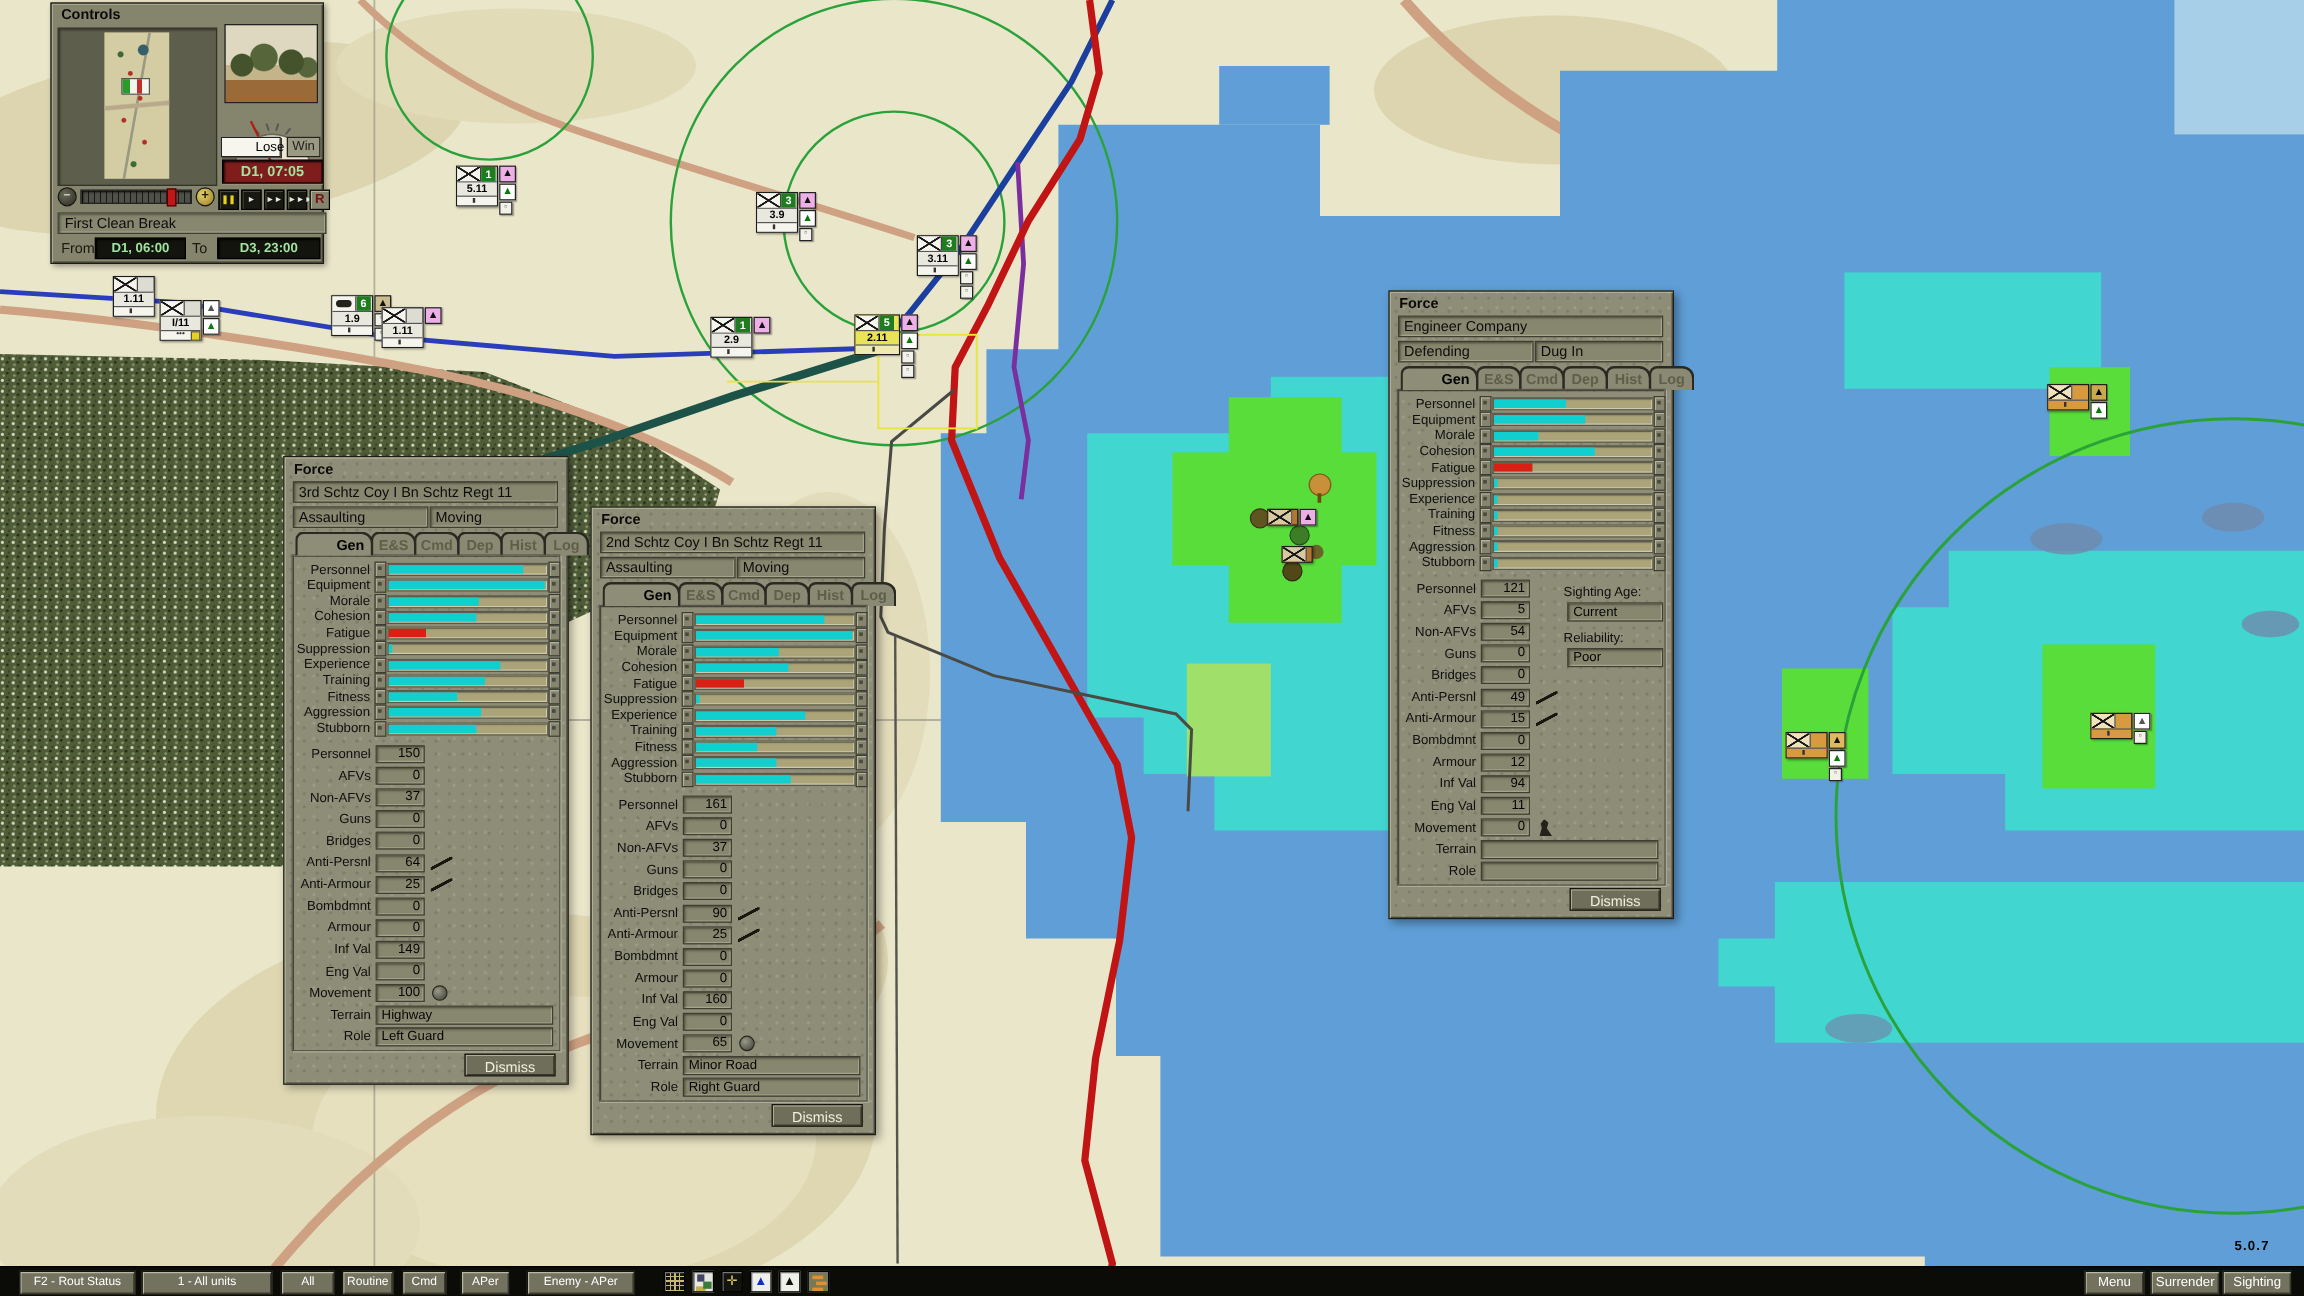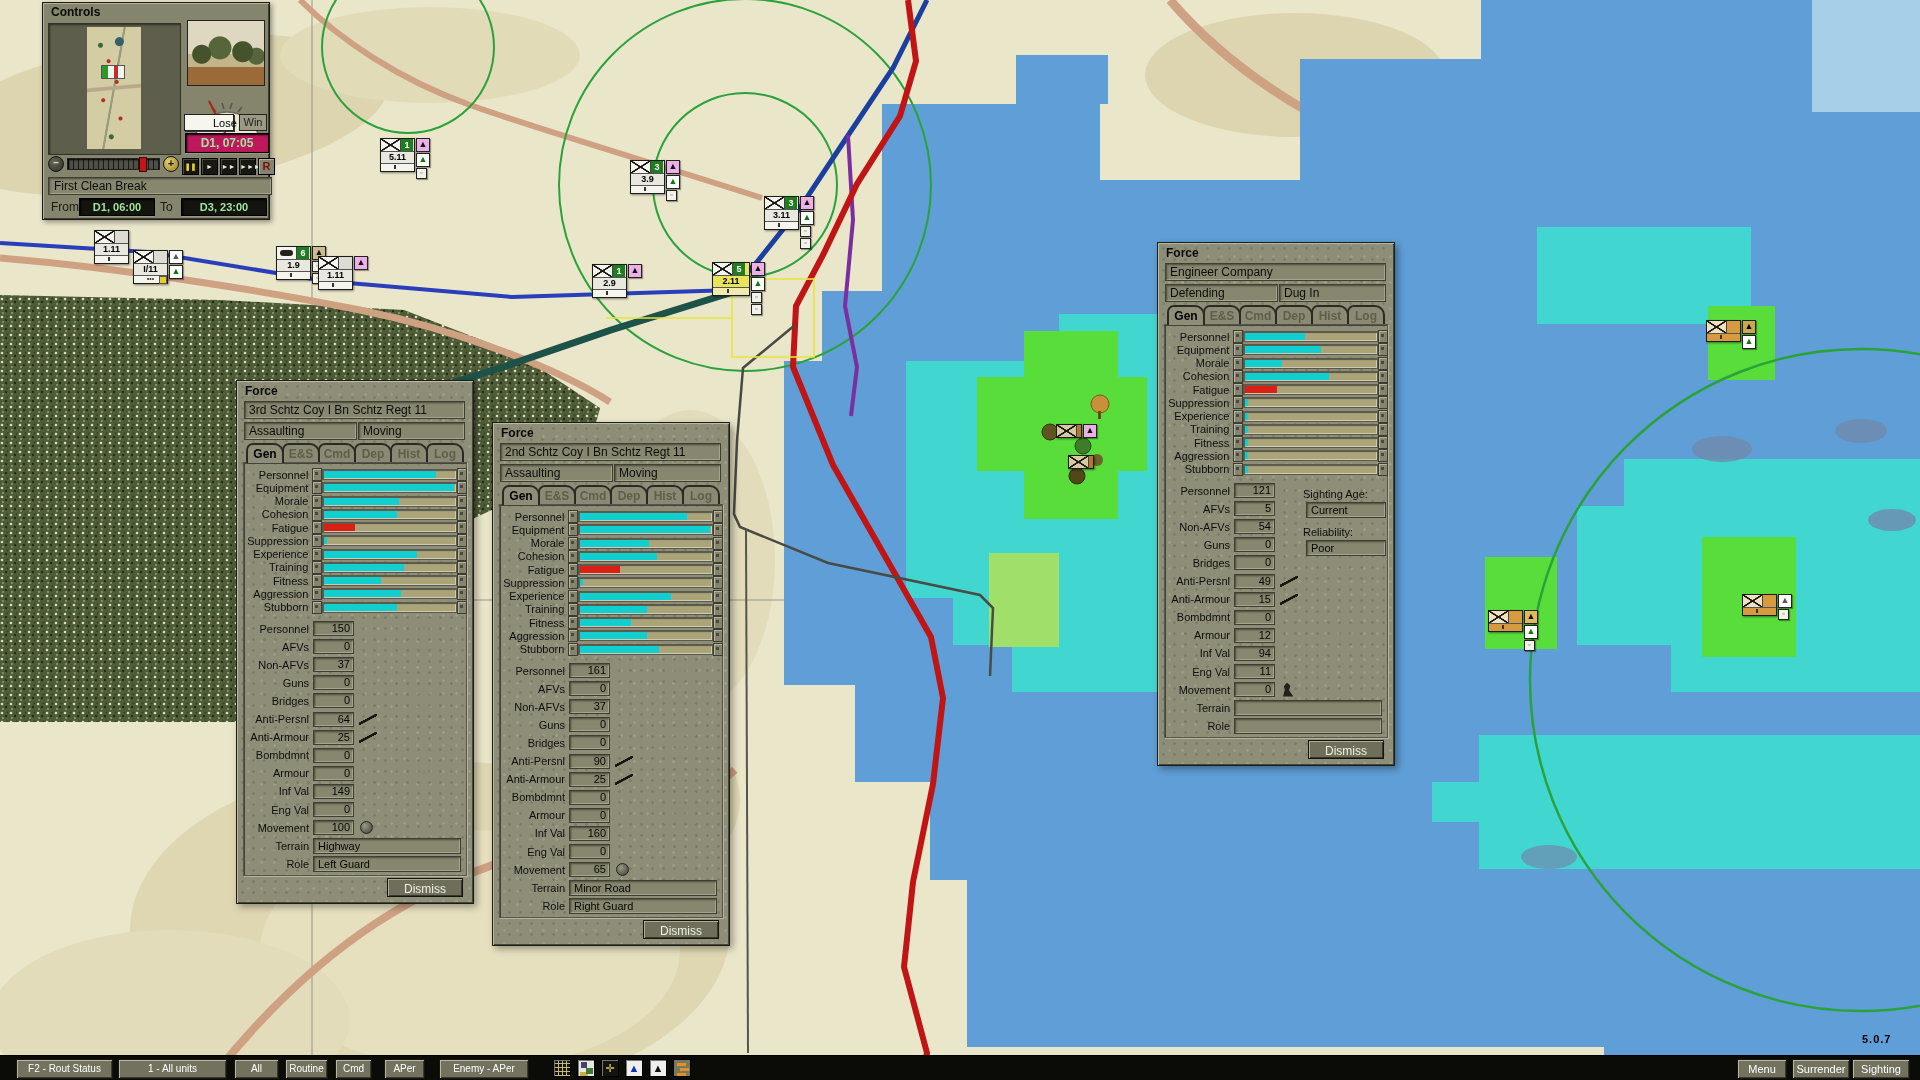--- a/index.html
+++ b/index.html
@@ -53,21 +53,21 @@
        radial-gradient(circle at 18% 52%,#44532c 9px,transparent 10px),
        radial-gradient(circle at 42% 42%,#56663a 11px,transparent 12px),
        radial-gradient(circle at 72% 48%,#44532c 10px,transparent 11px),
        radial-gradient(circle at 90% 55%,#56663a 8px,transparent 9px),
        linear-gradient(#ded8c0 0 52%,#c4b48a 52% 72%,#9a6a38 72% 100%);}
   .cp-gauge{position:absolute;left:146px;top:84px;width:76px;height:54px;}
   .cp-lose{position:absolute;left:141px;top:111px;width:50px;height:17px;background:#f6f6ee;border:1px solid #222;
            box-shadow:1px 1px 0 #333;font-size:11px;color:#000;text-align:center;line-height:15px;font-family:inherit;padding-left:28px;}
   .cp-win{position:absolute;left:196px;top:111px;width:28px;height:17px;background:#9a9a82;border:1px solid #222;
           font-size:11px;color:#222;text-align:center;line-height:15px;font-family:inherit;padding:0;}
-  .cp-clock{position:absolute;left:142px;top:130px;width:82px;height:18px;background:#be185d;border:1px solid #000;
+  .cp-clock{position:absolute;left:142px;top:130px;width:82px;height:18px;background:#7f1d1d;border:1px solid #000;
             box-shadow:inset 1px 1px 2px #000,0 1px 0 #9a9a84;color:#9fe59f;font-size:12px;font-weight:bold;
             text-align:center;line-height:18px;}
   .cp-playback{position:absolute;left:139px;top:155px;display:flex;gap:2px;align-items:center;}
   .pb-btn{width:17px;height:17px;background:#181812;border:1px solid #000;
           box-shadow:inset 1px 1px 0 #4a4a3c;color:#e8e8e0;font-size:7px;line-height:15px;text-align:center;padding:0;font-family:inherit;}
   .pb-btn.pause{color:#e8d020;font-weight:bold;}
   .pb-btn.reset{background:#85856d;color:#7a1010;font-weight:bold;font-size:11px;box-shadow:inset 1px 1px 0 #b2b29a;}
   .cp-scenario{position:absolute;left:5px;top:174px;width:217px;height:16px;font-size:12px;color:#0c0c0c;
                line-height:16px;padding-left:5px;}
   .cp-fromlabel,.cp-tolabel{position:absolute;top:197px;font-size:12px;color:#1a1a12;}
@@ -85,21 +85,21 @@
      z-index:30;font-size:11px;}
   .fp-title{position:absolute;left:8px;top:3px;font-weight:bold;font-size:12px;color:#0a0a0a;}
   .fp-field{position:absolute;height:16px;line-height:16px;padding-left:4px;font-size:12px;color:#0c0c0c;white-space:nowrap;overflow:hidden;}
   .fp-name{left:7px;top:20px;width:215px;}
   .fp-sub-l{left:7px;top:41px;width:107px;}
   .fp-sub-r{left:121px;top:41px;width:101px;}
   .fp-tabs{position:absolute;left:9px;top:62px;display:flex;height:20px;}
   .fp-tab{width:34px;height:18px;line-height:18px;text-align:center;font-size:12px;font-weight:bold;
           color:#5f5f49;background:#8a8a74;border:2px solid #2a2a22;border-bottom:none;
           border-radius:7px 10px 0 0;margin-right:-2px;}
-  .fp-tab.active{color:#000;background:#8e8e78;position:relative;z-index:2;}
+  .fp-tab.active{color:#000;background:#8e8e78;position:relative;z-index:2;padding-left:27px;}
   .fp-content{position:absolute;left:6px;top:81px;width:222px;height:412px;border:1px solid #55554a;
               box-shadow:inset 1px 1px 0 #44443a, 1px 1px 0 #b5b59d;}
   .bar-row{position:absolute;left:0;width:230px;height:13px;display:flex;align-items:center;}
   .bar-label{width:72px;text-align:right;padding-right:4px;font-size:11px;color:#0e0e0e;white-space:nowrap;}
   .bar-btn{width:8px;height:11px;background:#85856f;border:1px solid #3c3c32;box-shadow:inset 1px 1px 0 #b5b59d;position:relative;}
   .bar-btn:after{content:"";position:absolute;left:2px;top:3px;width:3px;height:3px;background:#4a4a3c;}
   .bar-track{width:134px;height:9px;background:#aba478;border:1px solid #5a5a4c;
              box-shadow:inset 1px 1px 1px #55554a,inset -1px -1px 0 #cfcab0;position:relative;}
   .bar-fill{position:absolute;left:1px;top:1px;height:7px;background:#12cfcf;}
   .bar-fill.red{background:#da2014;}

